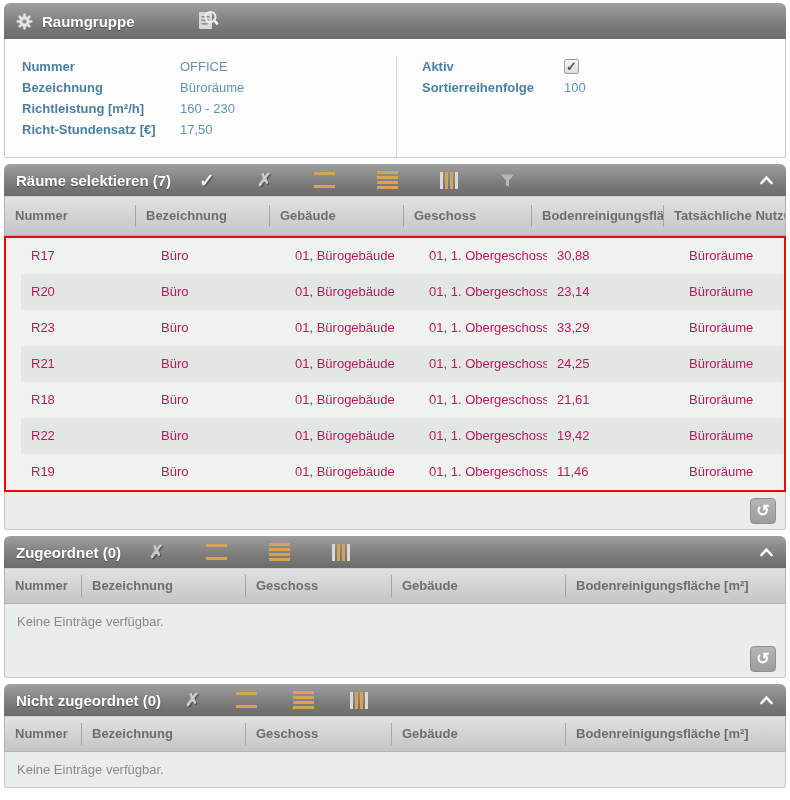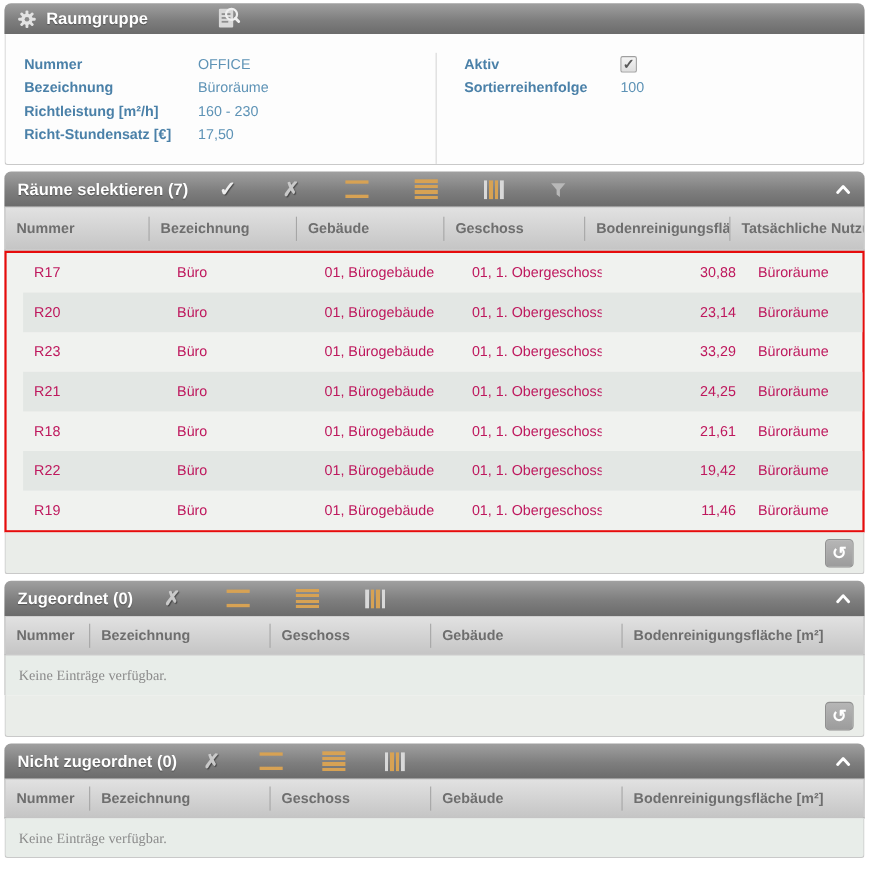--- a/index.html
+++ b/index.html
@@ -14,21 +14,21 @@
   
   .titlebar {
     height:32px;
     background:linear-gradient(to bottom,#a0a0a0 0%,#7e7e7e 55%,#6b6b6b 100%);
     border-radius:6px 6px 0 0;
     display:flex; align-items:center;
     padding:0 12px;
     color:#ffffff; font-weight:bold; font-size:15px;
     text-shadow:0 1px 1px rgba(0,0,0,.35);
   }
-  .titlebar.tall { height:28px; }
+  .titlebar.tall { height:36px; }
   .tb-title { white-space:nowrap; }
   .tb-icons { display:flex; align-items:center; gap:42px; margin-left:28px; }
   .tb-right { margin-left:auto; display:flex; align-items:center; }
 
   
   .ic { display:inline-flex; align-items:center; justify-content:center; cursor:pointer; }
   .ic-check { color:#ededed; font-size:19px; font-weight:bold; text-shadow:1px 1px 1px rgba(0,0,0,.45); }
   .ic-x     { color:#c9c9c9; font-size:18px; font-weight:bold; text-shadow:1px 1px 1px rgba(0,0,0,.45); }
   .ic-lines2 { width:21px; height:10px; border-top:3px solid #d7a254; border-bottom:3px solid #d7a254; }
   .ic-lines4 {
@@ -93,21 +93,21 @@
   .hcell.right { text-align:left; }
 
   .grid-sel { grid-template-columns:130px 134px 134px 128px 132px 1fr; }
   .grid-asn { grid-template-columns:76px 164px 146px 174px 1fr; }
 
   
   .rows-wrap { border:2px solid #e60c0c; background:#f0f2ef; }
   .trow { display:grid; height:36px; font-size:13px; color:#be185d; cursor:pointer;margin-left:15px; }
   .trow.alt { background:#e3e7e4; }
   .tcell { padding:0 10px; line-height:36px; white-space:nowrap; overflow:hidden; }
-  .trow .tcell:nth-child(5) { text-align:right; }
+  .trow .tcell:nth-child(5) { }
 
   
   .panel-footer {
     background:#eaede9;
     border:1px solid #c9c9c9; border-top:none;
     border-radius:0 0 3px 3px;
     height:38px; box-sizing:border-box;
     display:flex; align-items:center; justify-content:flex-end;
     padding:0 9px;
   }
@@ -117,21 +117,21 @@
     border:1px solid #909090; border-radius:4px;
     color:#ffffff; font-size:16px; font-weight:bold;
     display:flex; align-items:center; justify-content:center;
     cursor:pointer;
   }
   .empty-row {
     background:#e8ede9;
     border-left:1px solid #c9c9c9; border-right:1px solid #c9c9c9;
     height:36px; box-sizing:border-box;
     line-height:36px; padding-left:12px;
-    color:#8b8b8b; font-size:13px;font-family:Liberation Serif, serif;
+    color:#8b8b8b; font-size:13px;
   }
   .empty-row.closed { border-bottom:1px solid #c9c9c9; border-radius:0 0 3px 3px; }
   .footer-cont { border-top:none; }
 </style>
 </head>
 <body>
 
 <div class="panel">
   <div class="titlebar tall">
     <span class="gear-wrap">

